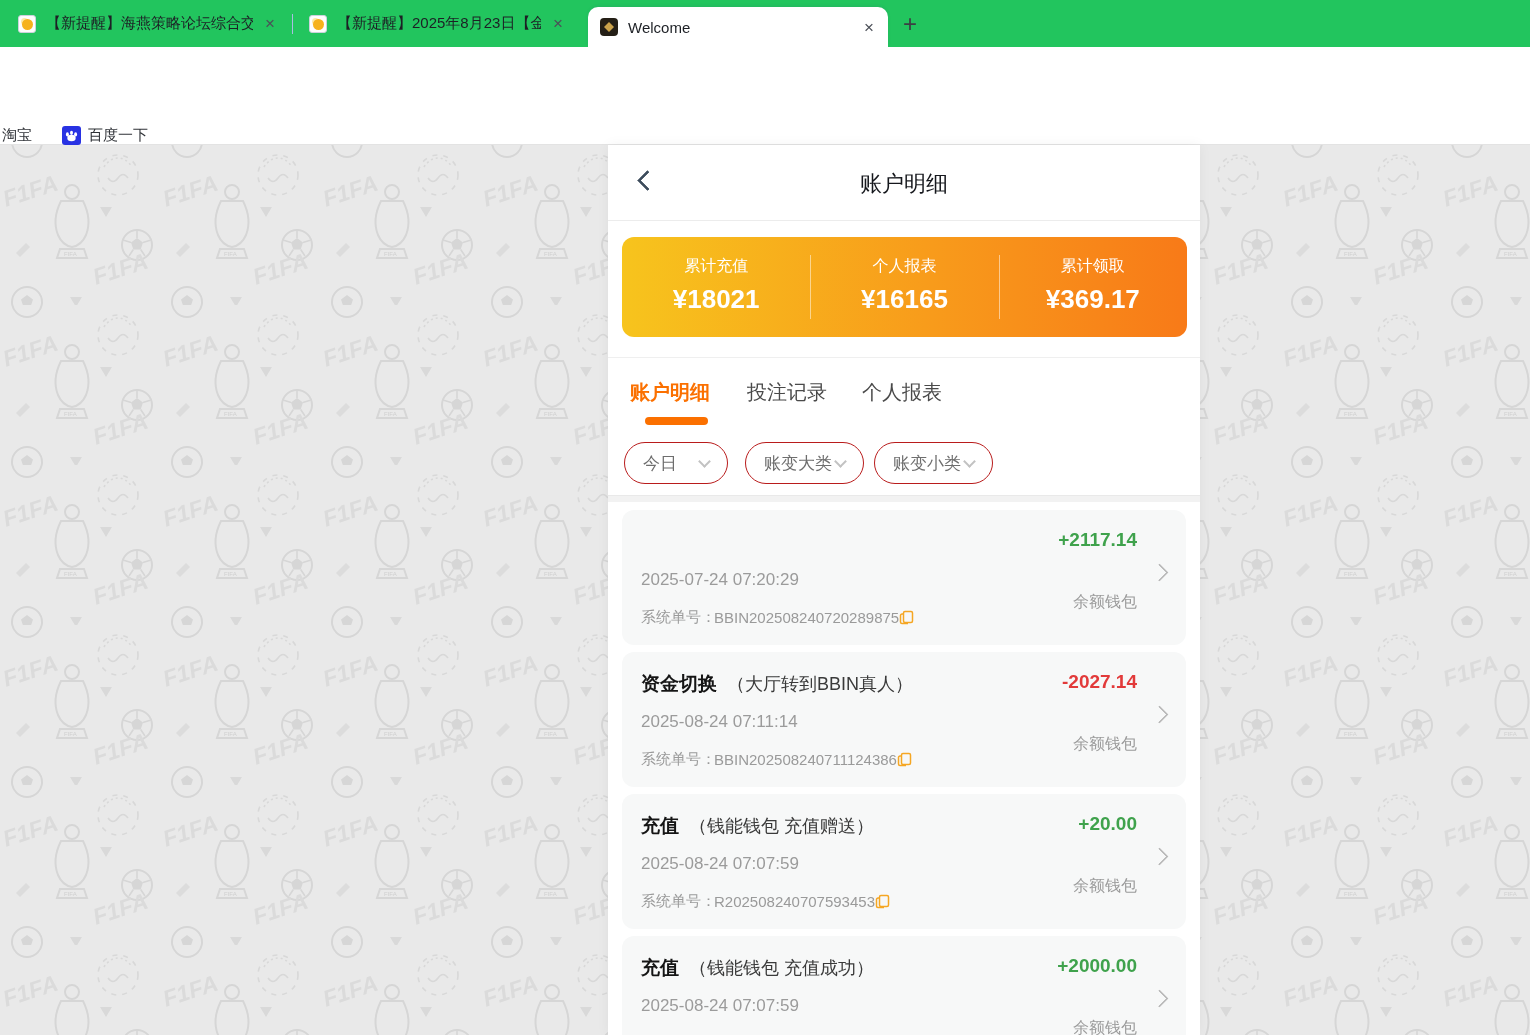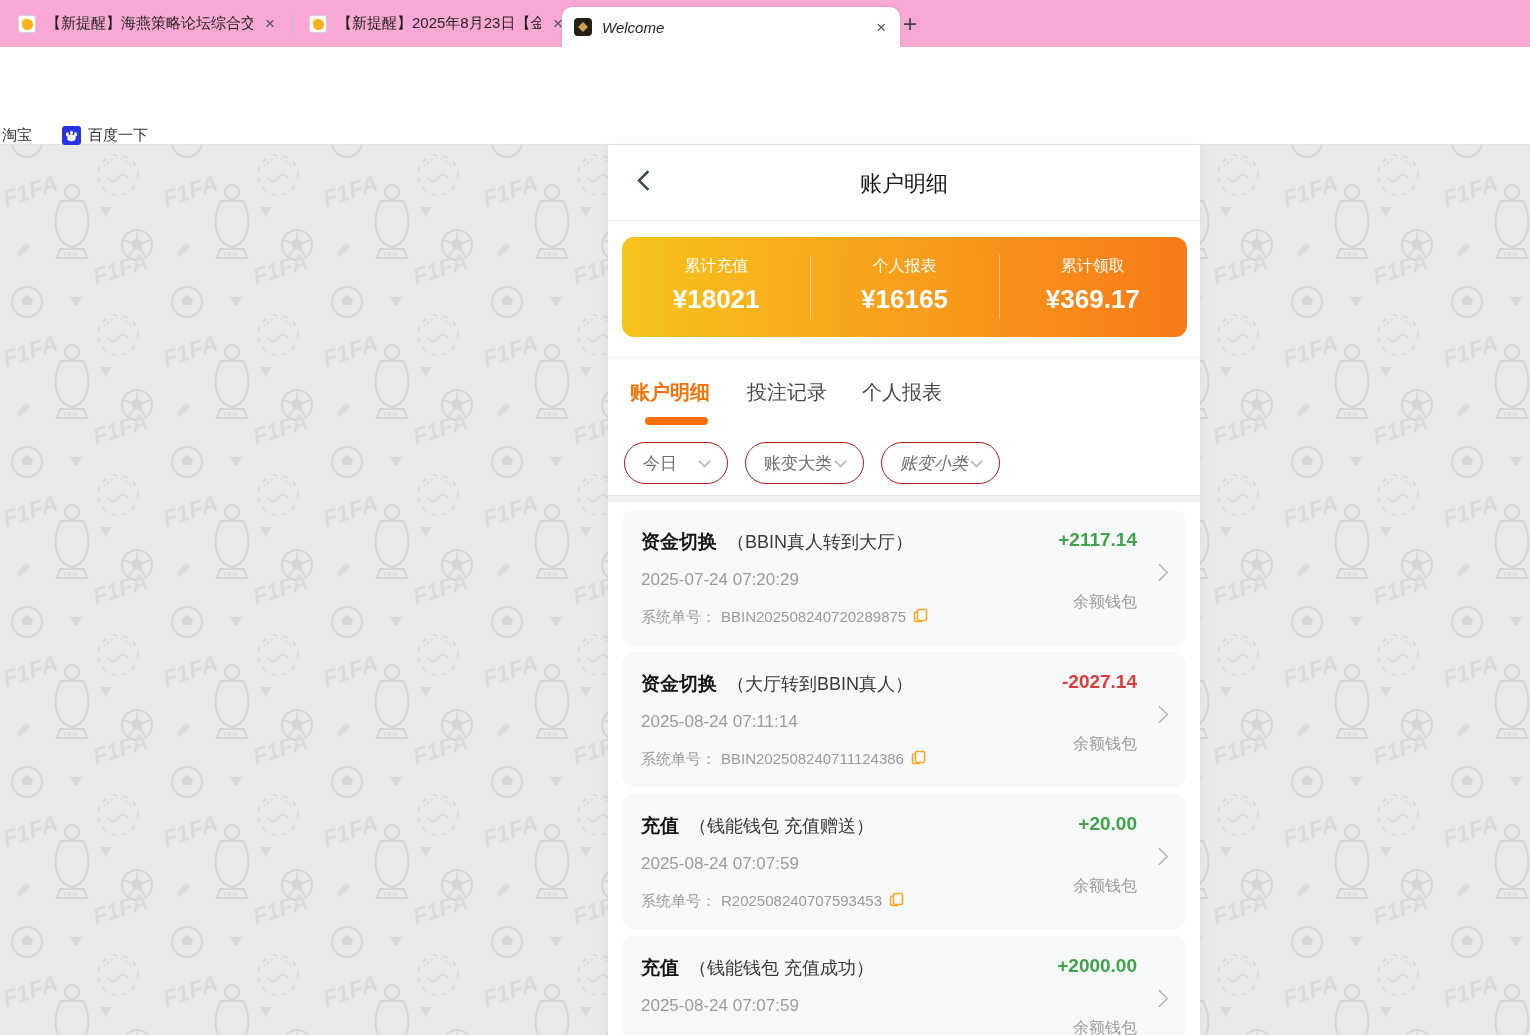--- a/index.html
+++ b/index.html
@@ -2,25 +2,25 @@
 <html style="--accent: #fb7000; --pos: #3fa24c; --neg: #e23a3a;"><head>
 <meta charset="utf-8">
 <style>
   * { box-sizing: border-box; margin: 0; padding: 0; }
   html,body { width:1530px; height:1035px; overflow:hidden; }
   body {
     font-family:"Liberation Sans","DejaVu Sans",sans-serif;
     background:#fff; position:relative; color:#222;
   }
   
-  .tabstrip { position:absolute; top:0; left:0; width:1530px; height:47px; background:#f9a8d4; }
+  .tabstrip { position:absolute; top:0; left:0; width:1530px; height:47px; background:#22c55e; }
   .tab { position:absolute; top:0; height:47px; display:flex; align-items:center; padding:0 10px 0 12px; cursor:default; }
   .tab-1 { left:6px; width:283px; }
   .tab-2 { left:297px; width:280px; }
-  .tab-active { left:562px; top:7px; height:40px; width:338px; background:#fff; border-radius:10px 10px 0 0; box-shadow:0 -1px 3px rgba(60,80,120,.12);font-style:italic; }
+  .tab-active { left:588px; top:7px; height:40px; width:300px; background:#fff; border-radius:10px 10px 0 0; box-shadow:0 -1px 3px rgba(60,80,120,.12); }
   .tab-title { font-size:15px; color:#1d2025; white-space:nowrap; overflow:hidden; flex:1; margin-left:10px; }
   .tab-close { font-size:17px; color:#4c5058; margin-left:8px; padding:0 4px; line-height:1; }
   .tabsep { position:absolute; left:292px; top:14px; width:1px; height:20px; background:#a9bde2; }
   .newtab { position:absolute; left:896px; top:10px; width:28px; height:28px; font-size:24px; color:#3c4043; display:flex; align-items:center; justify-content:center; }
   .fav { flex:0 0 auto; display:inline-block; }
   .fav-mail { width:18px; height:18px; border-radius:3px; background:#fdfdfd; border:1px solid #ccd2dc; position:relative; overflow:hidden; }
   .fav-mail::after { content:""; position:absolute; right:2px; bottom:2px; width:11px; height:11px; border-radius:50%; background:#f6b21b; }
   .fav-mail::before { content:""; position:absolute; left:2px; top:2px; width:7px; height:7px; border-radius:50%; background:#fce9a8; }
   .fav-welcome { width:18px; height:18px; border-radius:4px; background:#241f16; position:relative; }
   .fav-welcome::after { content:""; position:absolute; left:4px; top:4px; width:10px; height:10px; background:#caa24b;
@@ -54,36 +54,36 @@
   .ptabs { position:absolute; left:0; right:0; top:212px; height:86px; border-top:1px solid #efefef; }
   .ptab { position:absolute; top:21px; font-size:20px; color:#4a4a4a; }
   .ptab-0 { left:22px;  color:var(--accent,#fb7000); font-weight:bold; }
   .ptab-1 { left:139px; }
   .ptab-2 { left:254px; }
   .underline { position:absolute; left:37px; top:59px; width:63px; height:8px; border-radius:4px; background:var(--accent,#fb7000); }
 
   .pill { position:absolute; top:297px; height:42px; border:1px solid #b91c1c; border-radius:21px; background:#fff; display:flex; align-items:center; }
   .pill-0 { left:16px;  width:104px; }
   .pill-1 { left:137px; width:119px; }
-  .pill-2 { left:273px; width:119px;font-style:italic; }
+  .pill-2 { left:266px; width:119px; }
   .pill-label { font-size:17px; color:#6e6e6e; margin-left:18px; }
   .chev-down { position:absolute; right:18px; top:14px; width:9px; height:9px; border-right:2px solid #c2c2c2; border-bottom:2px solid #c2c2c2; transform:rotate(45deg); }
 
   .band { position:absolute; left:0; right:0; top:350px; height:7px; background:#f2f2f2; border-top:1px solid #e9e9e9; }
 
   .tcard { position:absolute; left:14px; width:564px; height:135px; border-radius:12px; background:#f7f8f8; }
   .tcard-0 { top:365px; } .tcard-1 { top:507px; } .tcard-2 { top:649px; } .tcard-3 { top:791px; }
   .tc-title { position:absolute; left:19px; top:19px; white-space:nowrap; }
   .tc-type { font-size:19px; font-weight:bold; color:#151515; }
   .tc-detail { font-size:18px; color:#3a3a3a; margin-left:10px; }
   .tc-amount { position:absolute; right:49px; top:19px; font-size:19px; font-weight:600; color:var(--pos,#3fa24c); }
   .tc-amount.neg { color:var(--neg,#e23a3a); }
   .tc-date { position:absolute; left:19px; top:60px; font-size:17px; color:#9b9b9b; }
   .tc-wallet { position:absolute; right:49px; top:82px; font-size:16px; color:#9b9b9b; }
-  .tc-order { position:absolute; left:19px; top:98px; font-size:15px; color:#9a9a9a; display:flex; align-items:flex-start; gap:7px; }
+  .tc-order { position:absolute; left:19px; top:98px; font-size:15px; color:#9a9a9a; display:flex; align-items:center; }
   .chev-right { position:absolute; right:20px; top:56px; width:13px; height:13px; border-right:2.5px solid #b9b9b9; border-top:2.5px solid #b9b9b9; transform:rotate(45deg); border-radius:1px; }
 </style>
 </head>
 <body>
 
 <div class="tabstrip">
   <div class="tab tab-1">
     <span class="fav fav-mail"></span>
     <span class="tab-title">【新提醒】海燕策略论坛综合交</span>
     <span class="tab-close">×</span>
@@ -220,23 +220,20 @@
       <span class="chev-down"></span>
     </div>
     <div class="pill pill-2">
       <span class="pill-label">账变小类</span>
       <span class="chev-down"></span>
     </div>
 
     <div class="band"></div>
 
     <div class="tcard tcard-0">
-      <div class="tc-title">
-        <span class="tc-type">资金切换</span><span class="tc-detail">（BBIN真人转到大厅）</span>
-      </div>
       <div class="tc-amount">+2117.14</div>
       <div class="tc-date">2025-07-24 07:20:29</div>
       <div class="tc-wallet">余额钱包</div>
       <div class="tc-order">
         <span>系统单号：</span>
           <span style="margin-left:-2px">BBIN202508240720289875</span>
         <svg width="15" height="15" viewBox="0 0 15 15">
           <rect x="4.5" y="1.5" width="9" height="11" rx="1.5" fill="none" stroke="#f5a623" stroke-width="1.5"></rect>
           <path d="M4.5 4 H3 A1.5 1.5 0 0 0 1.5 5.5 V12 A1.5 1.5 0 0 0 3 13.5 H9" fill="none" stroke="#f5a623" stroke-width="1.5"></path>
         </svg>

